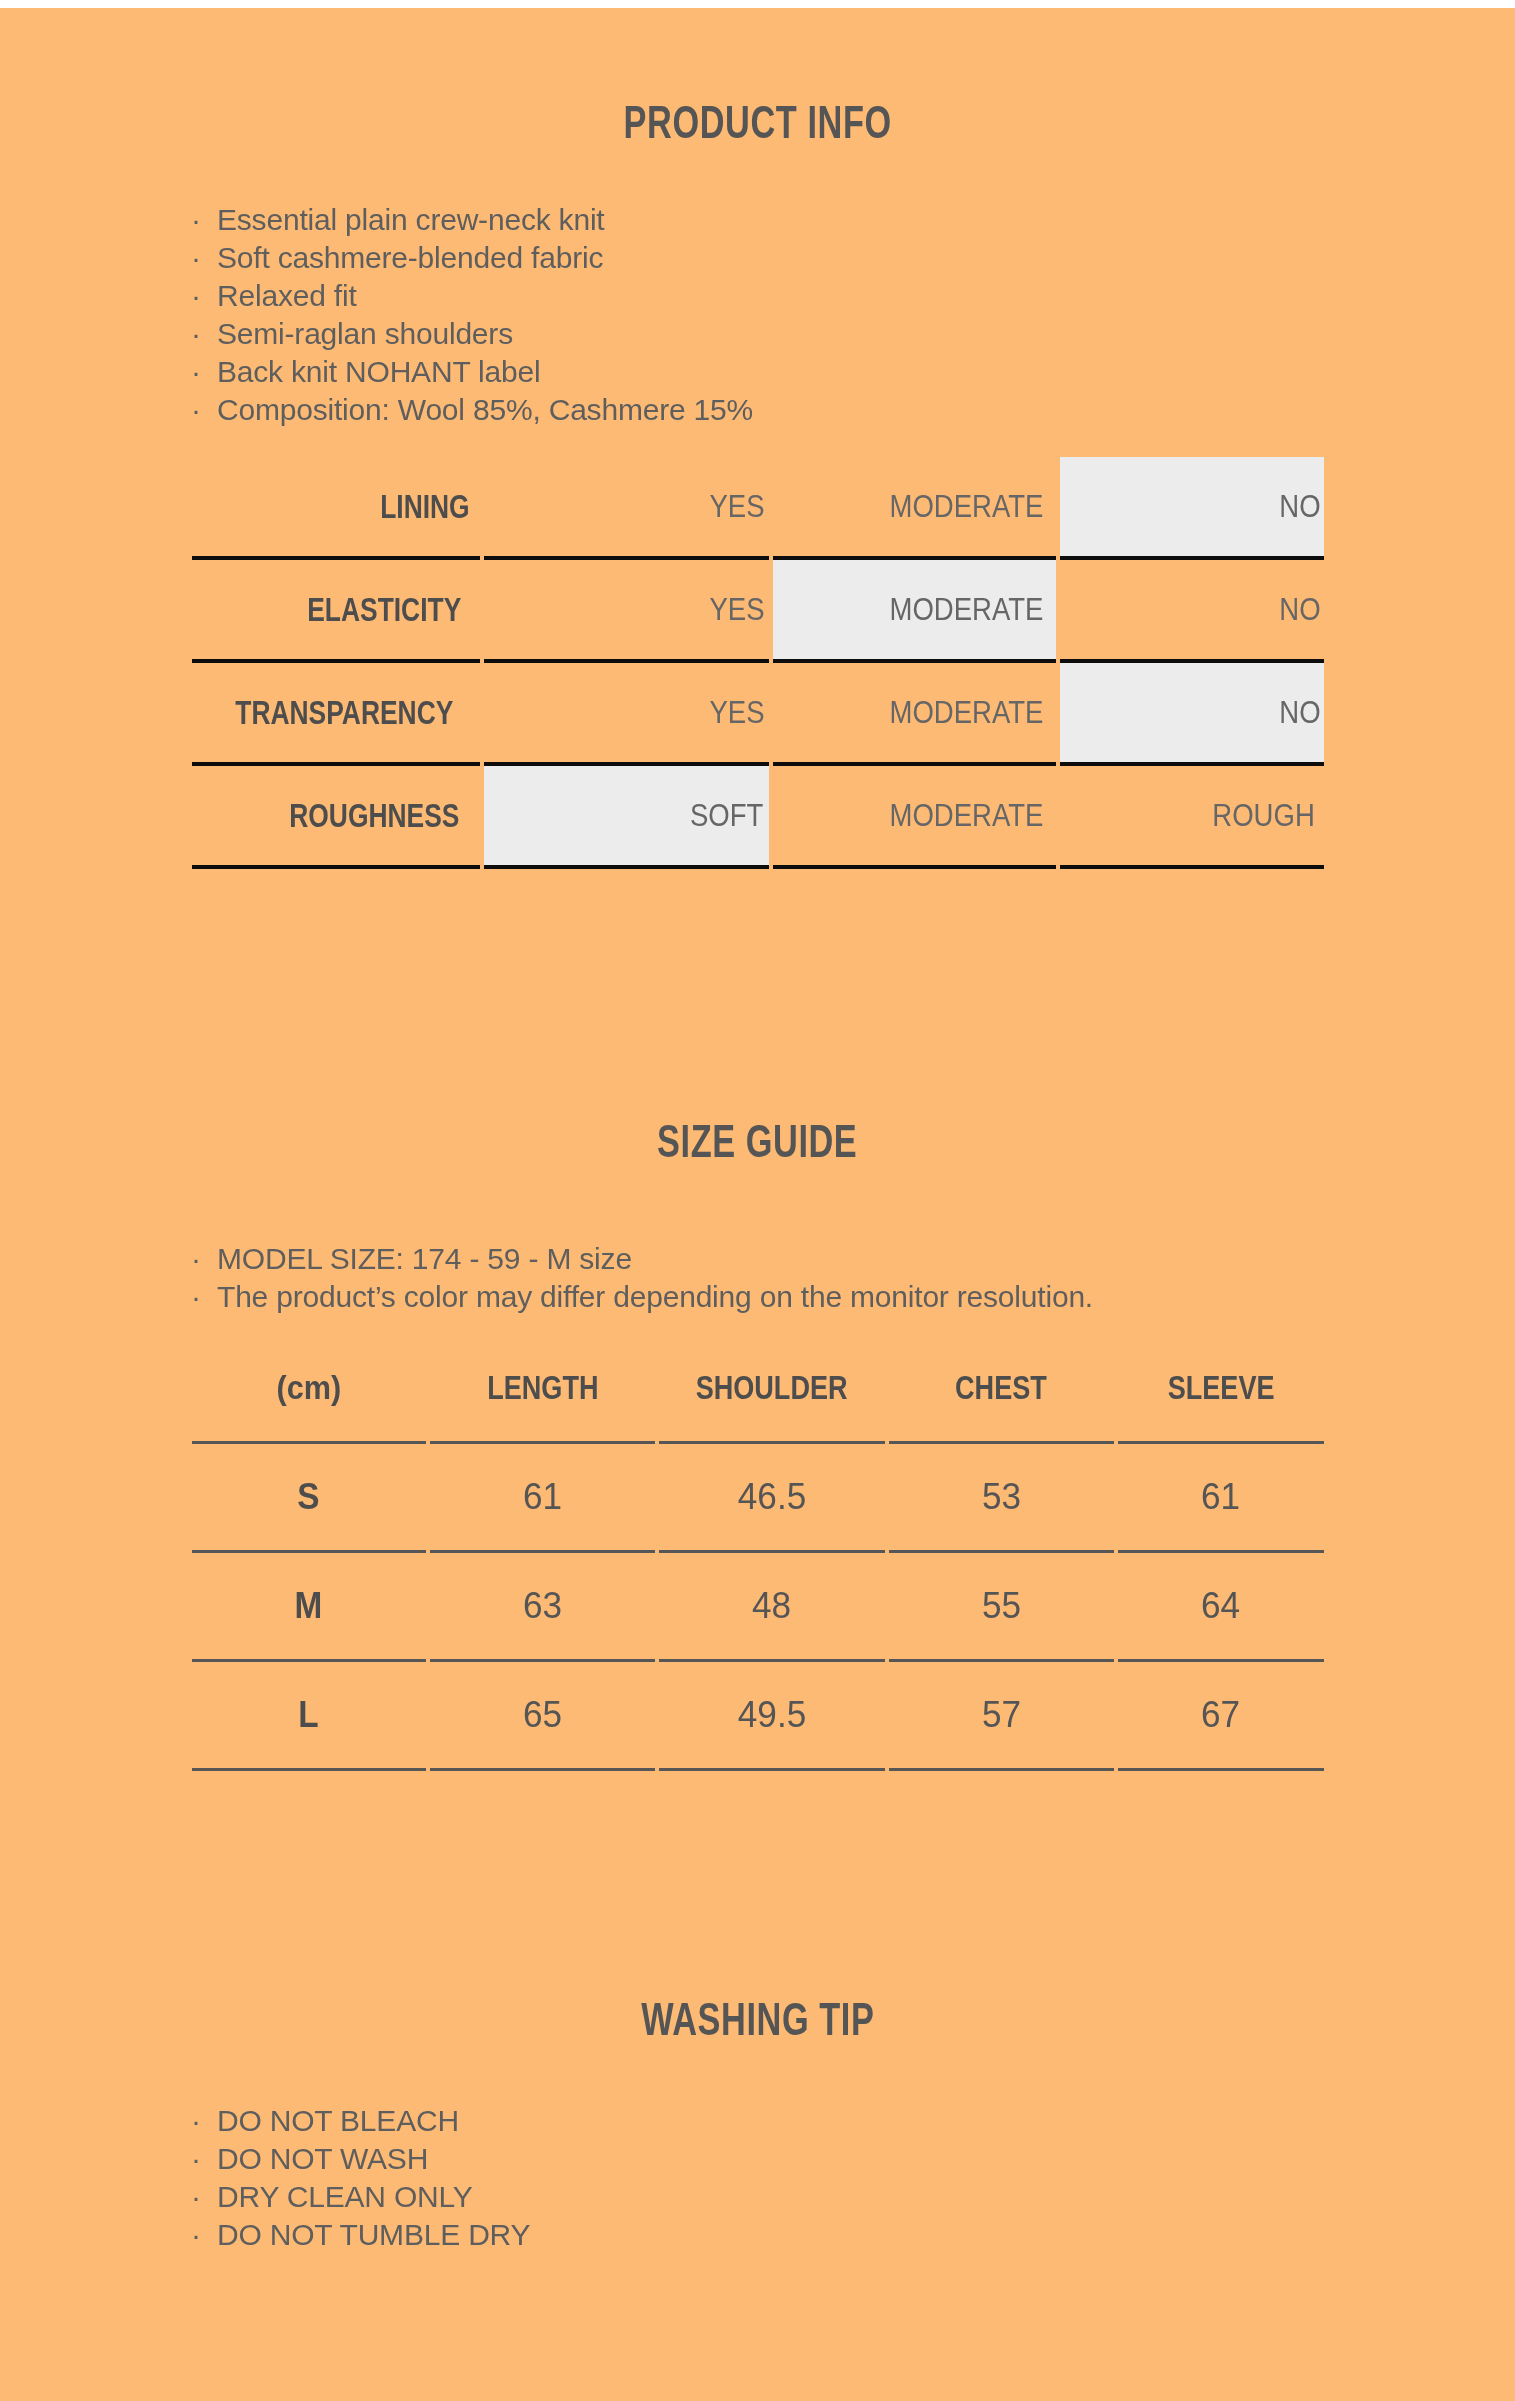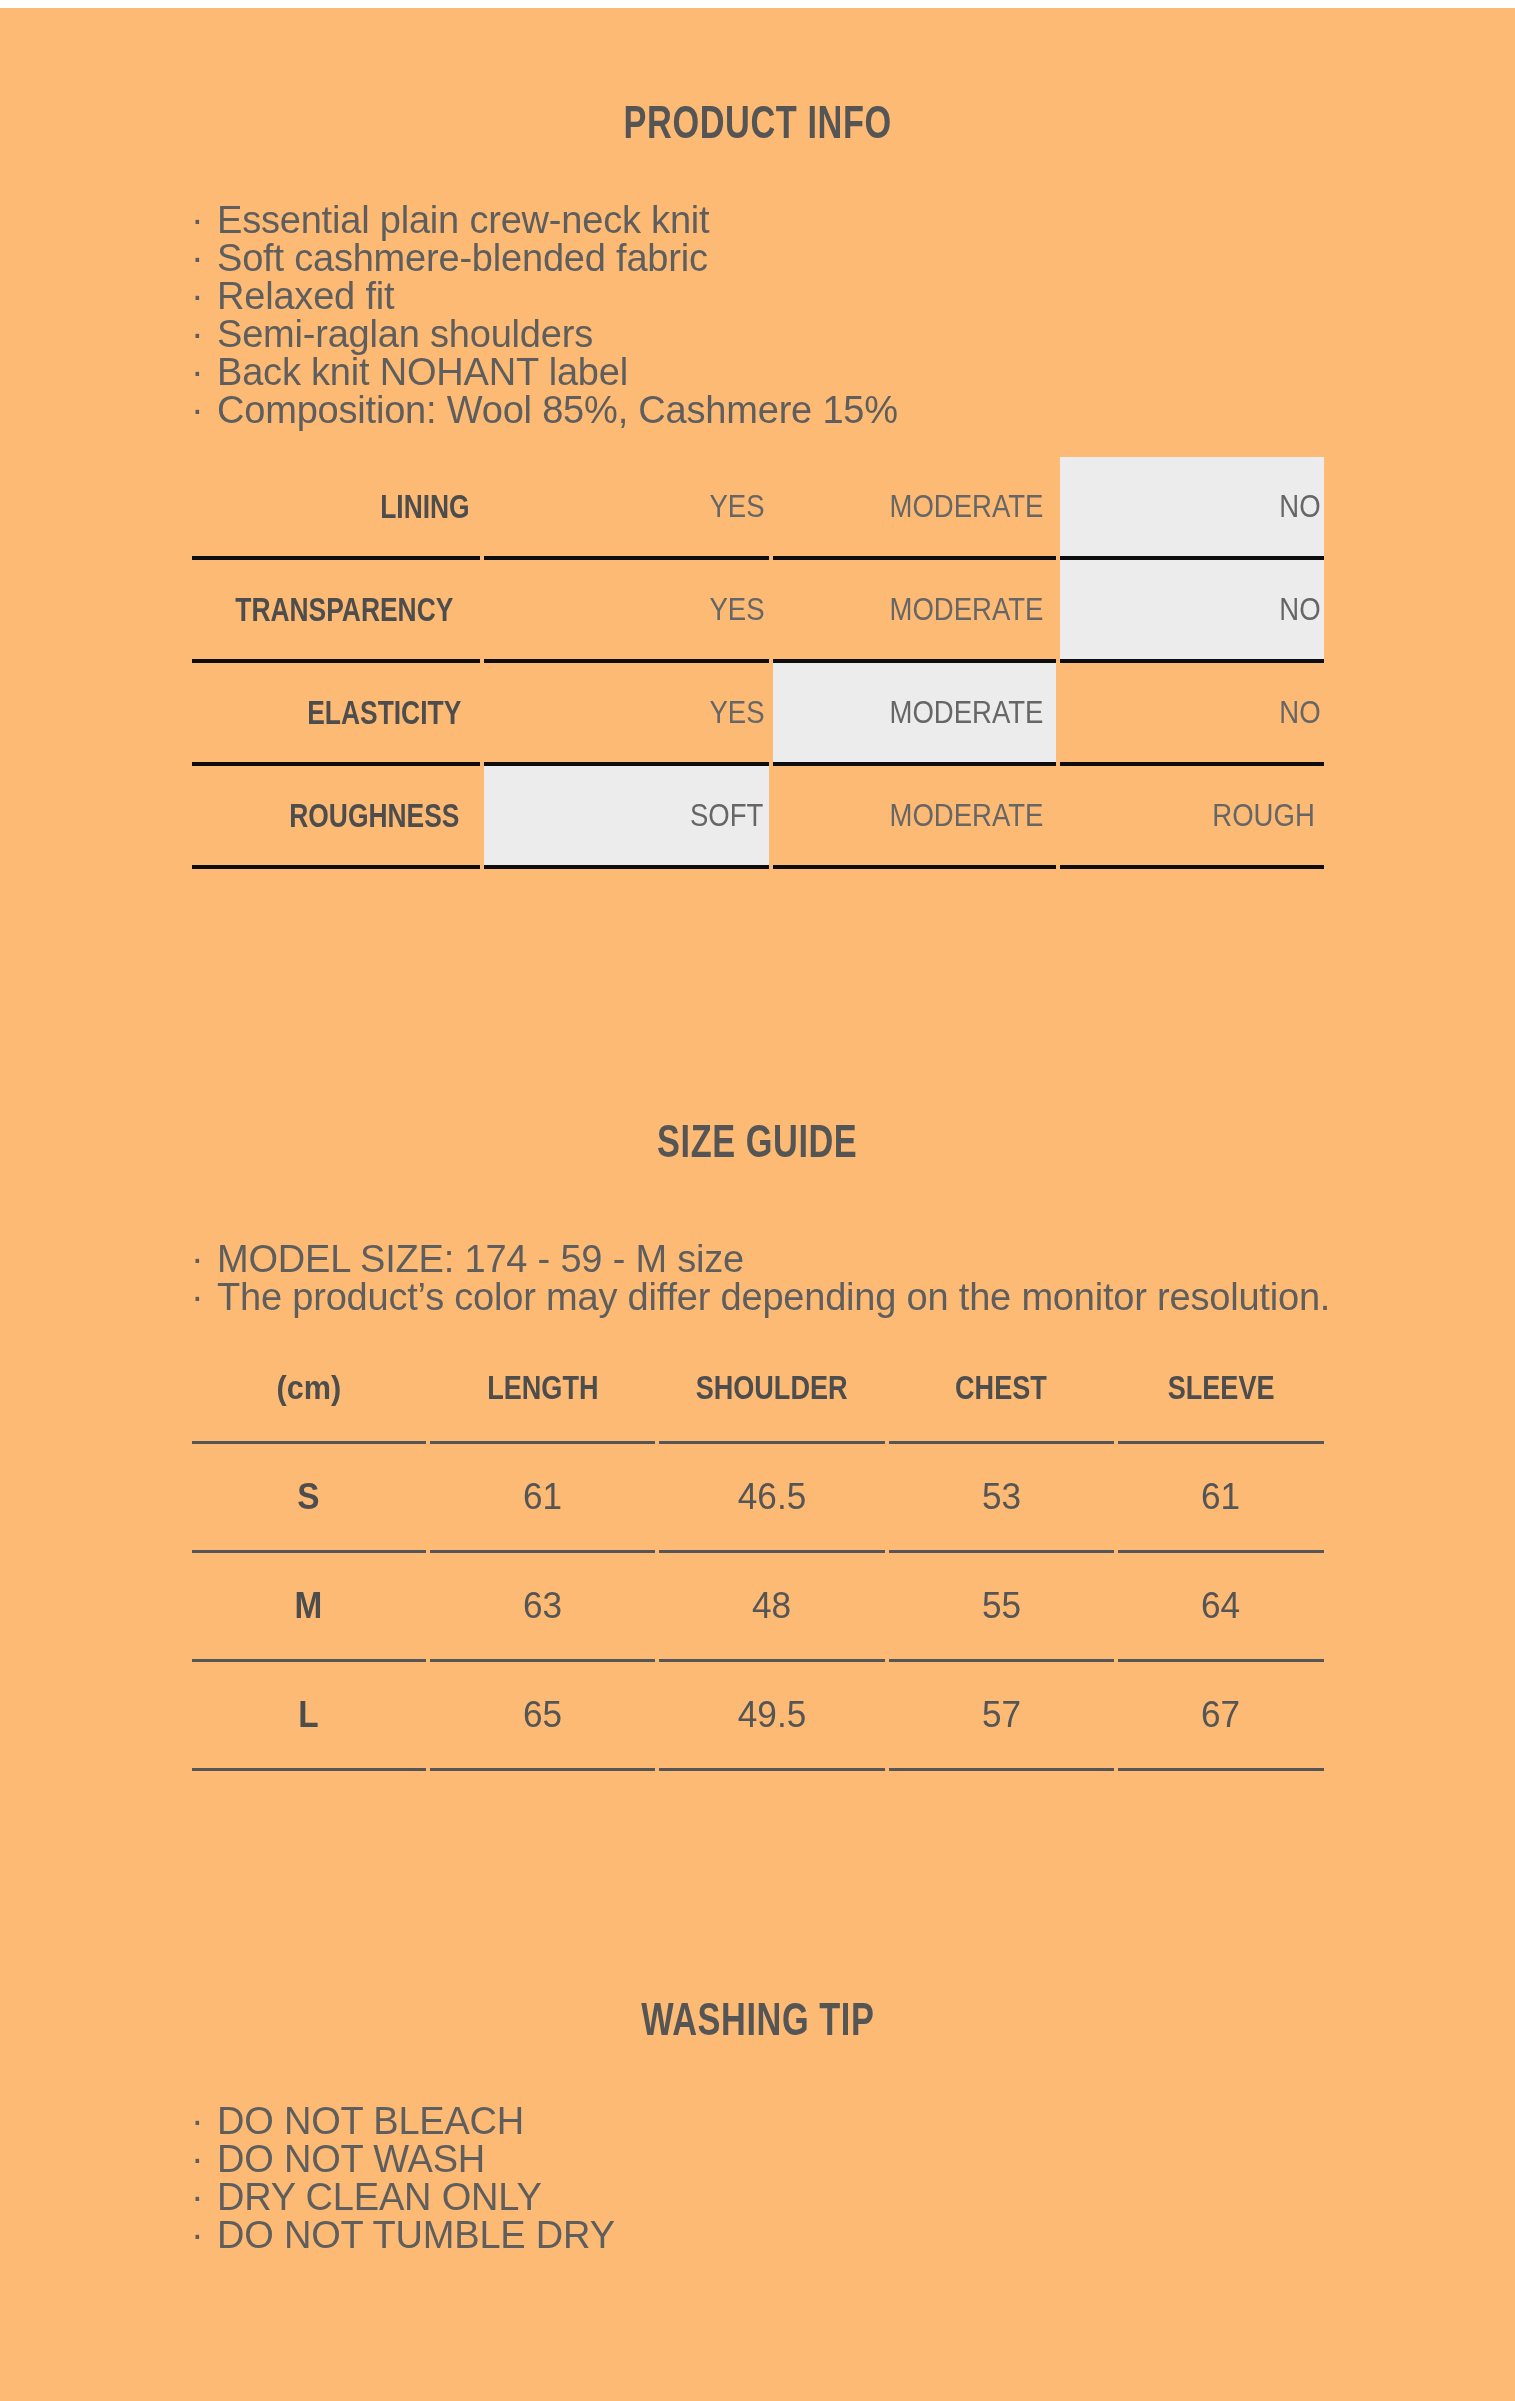--- a/index.html
+++ b/index.html
@@ -32,21 +32,21 @@
   }
   #pi-title{padding-top:90px;}
   #sg-title{margin-top:248px;}
   #wt-title{margin-top:224px;}
 
   
   ul.bullets{
     list-style:none;
     margin:0 0 0 191px;
     padding:0;
-    font-size:38px;
+    font-size:30px;
     line-height:38px;
     color:#5e5e5e;
     letter-spacing:-0.2px;
   }
   ul.bullets li::before{
     content:"\00B7";
     display:inline-block;
     width:26px;
     color:#5e5e5e;
   }
@@ -155,30 +155,30 @@
           <col style="width:23.5%">
       </colgroup>
       <tbody>
         <tr>
           <td class="lbl"><span class="cx">LINING</span></td>
           <td><span class="cx">YES</span></td>
           <td><span class="cx">MODERATE</span></td>
           <td class="hl"><span class="cx">NO</span></td>
         </tr>
         <tr>
+          <td class="lbl"><span class="cx">ELASTICITY</span></td>
+          <td><span class="cx">YES</span></td>
+          <td class="hl"><span class="cx">MODERATE</span></td>
+          <td><span class="cx">NO</span></td>
+        </tr>
+        <tr>
           <td class="lbl"><span class="cx">TRANSPARENCY</span></td>
           <td><span class="cx">YES</span></td>
           <td><span class="cx">MODERATE</span></td>
           <td class="hl"><span class="cx">NO</span></td>
-        </tr>
-        <tr>
-          <td class="lbl"><span class="cx">ELASTICITY</span></td>
-          <td><span class="cx">YES</span></td>
-          <td class="hl"><span class="cx">MODERATE</span></td>
-          <td><span class="cx">NO</span></td>
         </tr>
         <tr>
           <td class="lbl"><span class="cx">ROUGHNESS</span></td>
           <td class="hl"><span class="cx">SOFT</span></td>
           <td><span class="cx">MODERATE</span></td>
           <td><span class="cx">ROUGH</span></td>
         </tr>
       </tbody>
     </table>
   </section>

